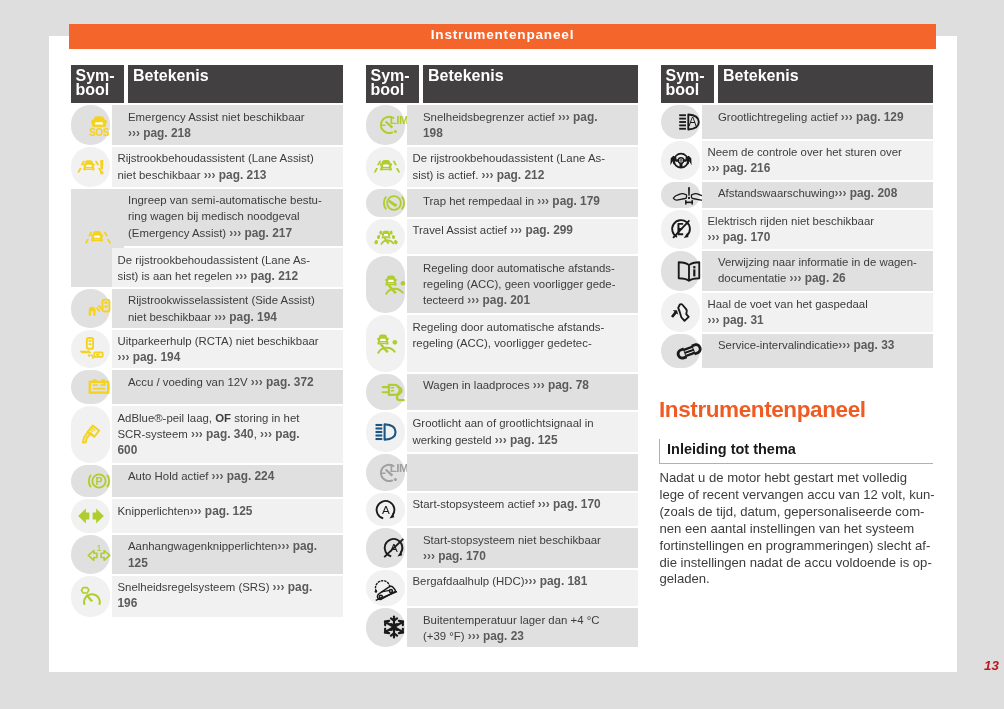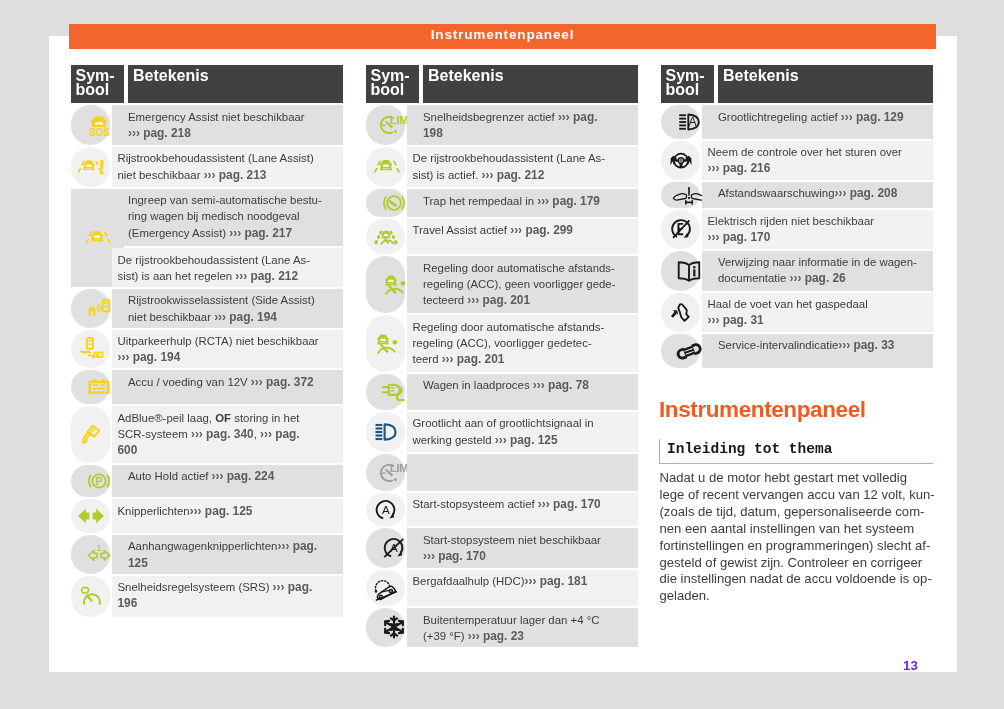--- a/index.html
+++ b/index.html
@@ -1,42 +1,42 @@
 <!DOCTYPE html>
 <html><head>
 <meta charset="utf-8">
 <style>
   html,body{margin:0;padding:0;}
   body{width:1004px;height:709px;background:#dedede;
        font-family:"Liberation Sans",sans-serif;overflow:hidden;}
   #page{position:absolute;left:49px;top:36px;width:908px;height:636px;background:#fff;}
   #banner{position:absolute;left:69px;top:24px;width:867px;height:25px;background:#f4652b;z-index:5;}
   #banner .t{color:#fff;font-size:13.6px;font-weight:bold;text-align:center;line-height:22px;letter-spacing:.8px;}
-  #pagenum{position:absolute;left:903px;top:658px;font-size:13.3px;color:#6d28d9;font-weight:bold;z-index:6;}
+  #pagenum{position:absolute;left:984px;top:658px;font-size:13.3px;color:#b91c1c;font-weight:bold;z-index:6;font-style:italic;}
 
   .tbl{position:absolute;top:65px;width:272px;z-index:3;}
   .thead{display:flex;height:38px;}
   .thead .c1{width:53px;box-sizing:border-box;padding:3.5px 0 0 4.5px;background:#434042;}
   .thead .c2{flex:1;box-sizing:border-box;padding:3.5px 0 0 5px;margin-left:4px;background:#434042;}
   .thead span{color:#fff;font-size:16px;font-weight:bold;line-height:14.4px;display:block;}
 
   .rows{position:relative;}
   .row{display:flex;align-items:stretch;margin-top:2px;}
   .sym{width:39px;box-sizing:border-box;display:flex;align-items:center;justify-content:center;flex:none;border-radius:19px;}
   .txt{flex:1;box-sizing:border-box;padding:3.5px 3px 3.5px 5.5px;margin-left:2px;
        font-size:11.4px;line-height:16.2px;color:#3c3c3b;white-space:nowrap;}
   .txt b{font-weight:bold;color:#5b5b5d;font-size:11.9px;margin-top:8px;}
   .txt strong{font-weight:bold;color:#3c3c3b;}
   .bgA{background:#e0e0e0;padding-left:16px;}
   .bgB{background:#f1f1f1;}
   .spanbg{position:absolute;width:53px;left:0;background:#e0e0e0;z-index:-1;}
 
   #h2{position:absolute;left:659px;top:397px;color:#ef5c23;font-weight:bold;font-size:22.5px;letter-spacing:-.4px;}
   #h3wrap{position:absolute;left:659px;top:439px;width:274px;border-left:1.3px solid #e8a177;box-sizing:border-box;}
-  #h3{font-weight:bold;font-size:14.5px;color:#1a1a1a;padding:2px 0 6px 7px;line-height:16px;font-family:Liberation Mono, monospace;}
+  #h3{font-weight:bold;font-size:14.5px;color:#1a1a1a;padding:2px 0 6px 7px;line-height:16px;}
   #h3line{background:#e8a177;height:1.3px;width:100%;}
   #body{position:absolute;left:659.5px;top:470px;width:300px;font-size:13.1px;line-height:16.9px;color:#3c3c3b;white-space:nowrap;}
 </style>
 </head>
 <body>
 
 <div id="banner">
   <div class="t">Instrumentenpaneel</div>
 </div>
 <div id="page"></div>
@@ -427,21 +427,20 @@
               <g fill="none" stroke="#b0cd2e" stroke-width="1.7" stroke-linecap="round">
                 <path d="M5.4 19.4 A8.4 8.4 0 0 1 19.4 18.6"></path>
               </g>
               <path d="M8.2 11.6 L14.4 18.4 L12.6 19.8 L6.6 12.9 Z" fill="#b0cd2e" stroke="none"></path>
               <circle cx="19.6" cy="10.6" r="2.0" fill="#b0cd2e" stroke="none"></circle>
             </svg>
           </div>
           <div class="txt bgB">
             <div>Regeling door automatische afstands-</div>
             <div>regeling (ACC), voorligger gedetec-</div>
-            <div>teerd <b>››› pag. 201</b></div>
           </div>
         </div>
         <div class="row" style="height:36.3px">
           <div class="sym bgA">
             <svg viewBox="0 0 24 24" width="28" height="28" style="overflow:visible">
               <g fill="none" stroke="#b0cd2e" stroke-width="1.9" stroke-linecap="round" stroke-linejoin="round">
                 <path d="M7.6 5.8 L12.6 5.8 A4.3 4.3 0 0 1 12.6 14.4 L7.6 14.4 Z"></path>
                 <path d="M2.4 7.8 L7.6 7.8"></path>
                 <path d="M2.4 12.2 L7.6 12.2"></path>
                 <path d="M15.2 7.6 C18.8 8.6 19.4 11.8 16.8 13.4 C13.8 15.2 13.6 18.6 16.8 19.0 L20.4 19.0"></path>
@@ -716,17 +715,16 @@
 <div id="h3wrap">
   <div id="h3">Inleiding tot thema</div>
   <div id="h3line"></div>
 </div>
 <div id="body">
     <div>Nadat u de motor hebt gestart met volledig</div>
     <div>lege of recent vervangen accu van 12 volt, kun-</div>
     <div>(zoals de tijd, datum, gepersonaliseerde com-</div>
     <div>nen een aantal instellingen van het systeem</div>
     <div>fortinstellingen en programmeringen) slecht af-</div>
-    <div>gesteld of gewist zijn. Controleer en corrigeer</div>
     <div>die instellingen nadat de accu voldoende is op-</div>
     <div>geladen.</div>
   </div>
 <div id="pagenum">13</div>
 
 </body></html>

